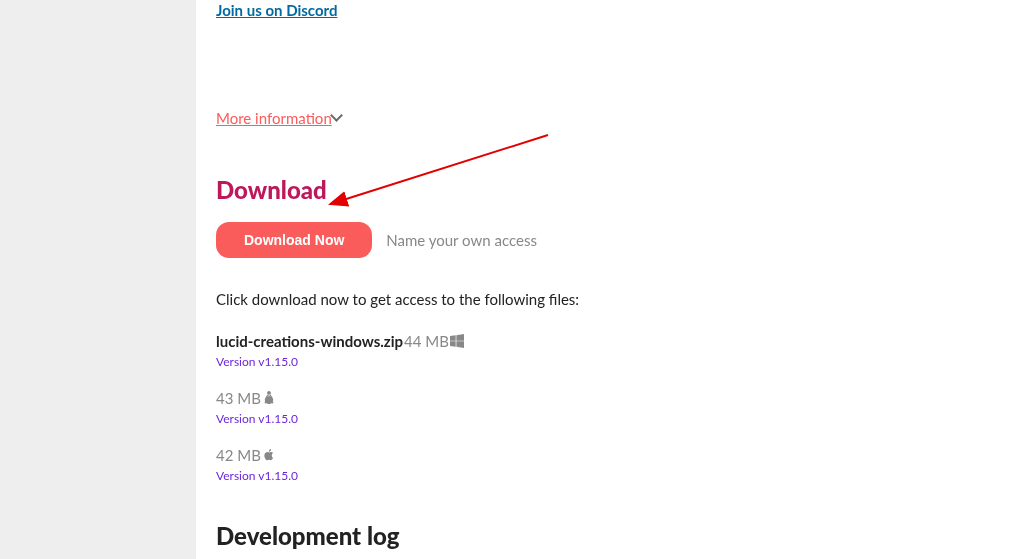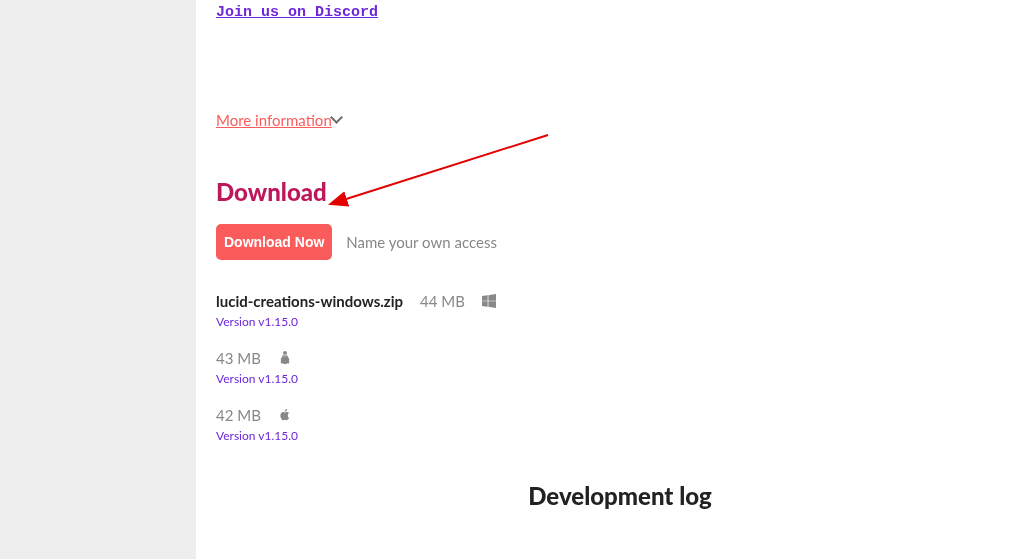--- a/index.html
+++ b/index.html
@@ -20,26 +20,25 @@
       position: absolute;
       left: 196px;
       top: 0;
       right: 0;
       bottom: 0;
       background: #fff;
       padding-left: 20px;
       padding-top: 0;
     }
     .link {
-      color: #6d28d9;
+      color: #0369a1;
       text-decoration: underline;
       font-size: 15px;
       font-weight: 700;
       cursor: pointer;
-      font-family: Liberation Mono, monospace;
     }
     .discord-link {
       display: inline-block;
       margin-top: 0;
     }
     .more-info-row {
       margin-top: 90px;
       display: flex;
       align-items: center;
     }
@@ -77,42 +76,42 @@
     .download-row {
       display: flex;
       align-items: center;
       gap: 14px;
       margin-bottom: 32px;
     }
     .download-btn {
       background: #fa5c5c;
       color: #fff;
       border: none;
-      padding: 10px 8px;
+      padding: 10px 28px;
       font-size: 14px;
       font-weight: 700;
-      border-radius: 5px;
+      border-radius: 13px;
       cursor: pointer;
     }
     .price-text {
       color: #888;
       font-size: 15px;
     }
     .instruction-text {
       font-size: 15px;
       color: #222;
       margin-bottom: 24px;
     }
     .file-item {
       margin-bottom: 20px;
     }
     .file-row {
       display: flex;
       align-items: center;
-      gap: 17px;
+      gap: 1px;
     }
     .file-name {
       font-size: 15px;
       font-weight: 700;
       color: #222;
     }
     .file-size {
       font-size: 15px;
       color: #888;
     }
@@ -124,21 +123,20 @@
       font-size: 12px;
       color: #6d28d9;
       margin-top: 4px;
     }
     .devlog-heading {
       font-size: 24px;
       font-weight: 900;
       color: #222;
       margin-top: 38px;
       margin-bottom: 20px;
-      text-align: center;
     }
     .arrow-overlay {
       position: absolute;
       left: 328px;
       top: 130px;
       pointer-events: none;
     }
     .windows-icon svg, .linux-icon svg, .apple-icon svg {
       width: 14px;
       height: 14px;
@@ -157,20 +155,21 @@
     <span class="chevron-down"></span>
   </div>
 
   <h2 class="section-heading">Download</h2>
 
   <div class="download-row">
     <button class="download-btn">Download Now</button>
     <span class="price-text">Name your own access</span>
   </div>
 
+  <p class="instruction-text">Click download now to get access to the following files:</p>
 
   <div class="file-item">
     <div class="file-row">
       <span class="file-name">lucid-creations-windows.zip</span>
       <span class="file-size">44 MB</span>
       <span class="file-icon windows-icon">
         <svg viewBox="0 0 16 16">
             <path d="M0 2.3l6.5-.9v6.2H0V2.3zM7.3 1.3L16 0v7.6H7.3V1.3zM0 8.4h6.5v6.2L0 13.7V8.4zM7.3 8.4H16V16l-8.7-1.3V8.4z"></path>
           </svg>
       </span>

